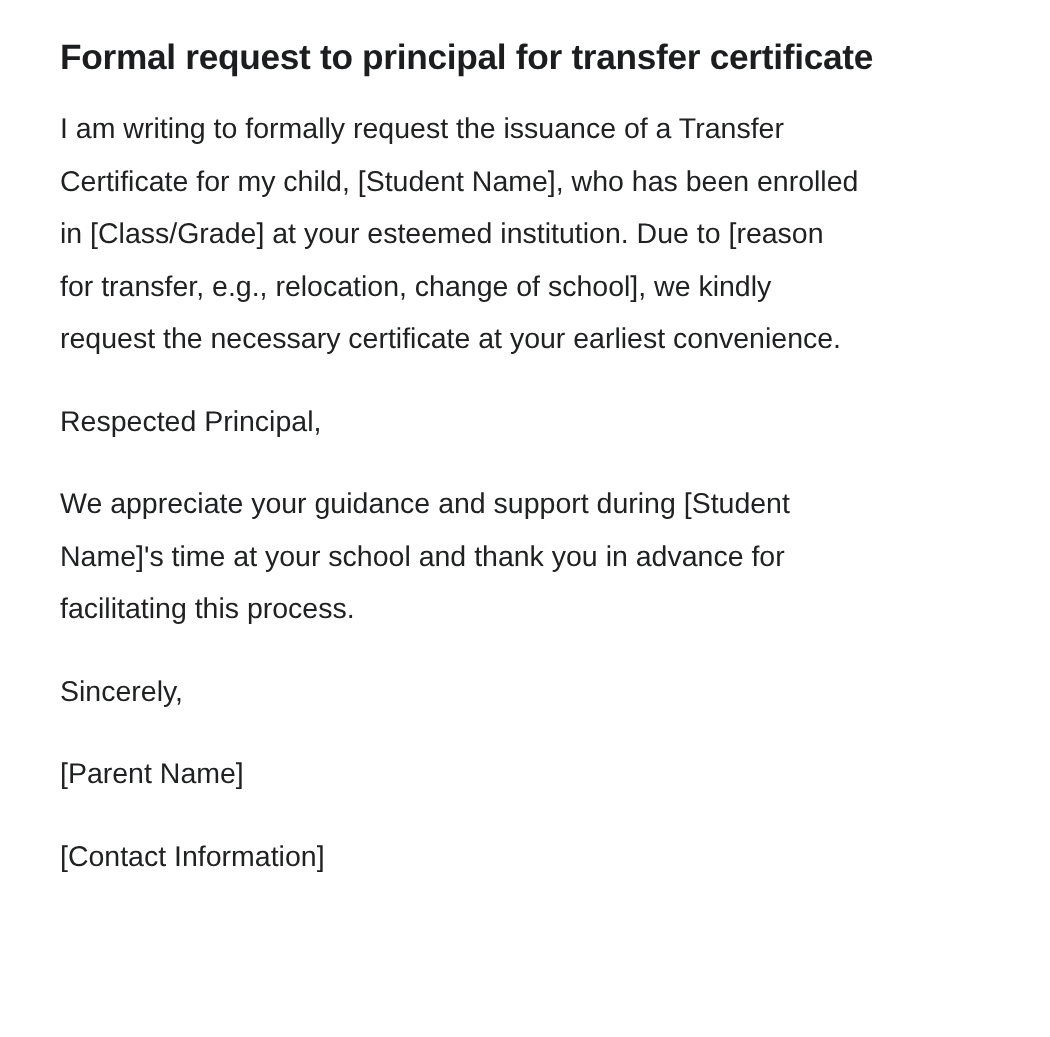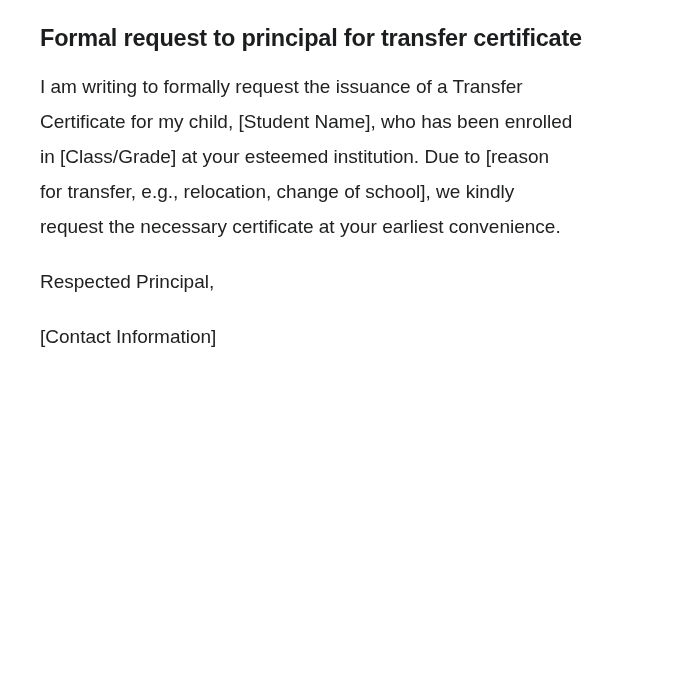--- a/index.html
+++ b/index.html
@@ -46,17 +46,22 @@
 
 
   <p class="doc-paragraph">I am writing to formally request the issuance of a Transfer
 Certificate for my child, [Student Name], who has been enrolled
 in [Class/Grade] at your esteemed institution. Due to [reason
 for transfer, e.g., relocation, change of school], we kindly
 request the necessary certificate at your earliest convenience.</p>
 
   <p class="doc-paragraph">Respected Principal,</p>
 
+  <p class="doc-paragraph">We appreciate your guidance and support during [Student
+Name]'s time at your school and thank you in advance for
+facilitating this process.</p>
 
+  <p class="doc-paragraph">Sincerely,</p>
 
+  <p class="doc-paragraph">[Parent Name]</p>
 
   <p class="doc-paragraph">[Contact Information]</p>
 </div>
 
 </body></html>

